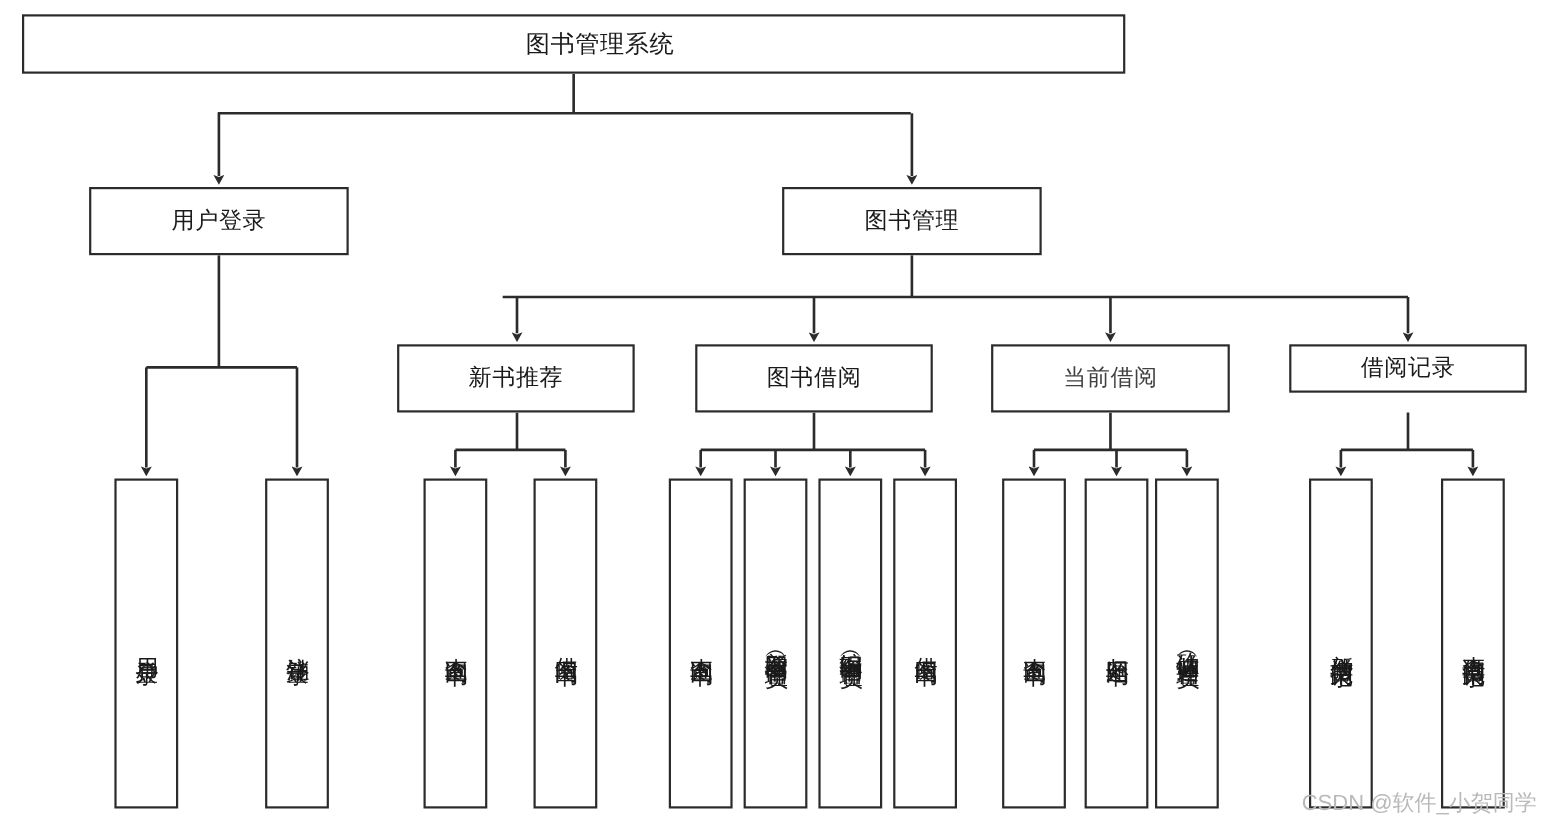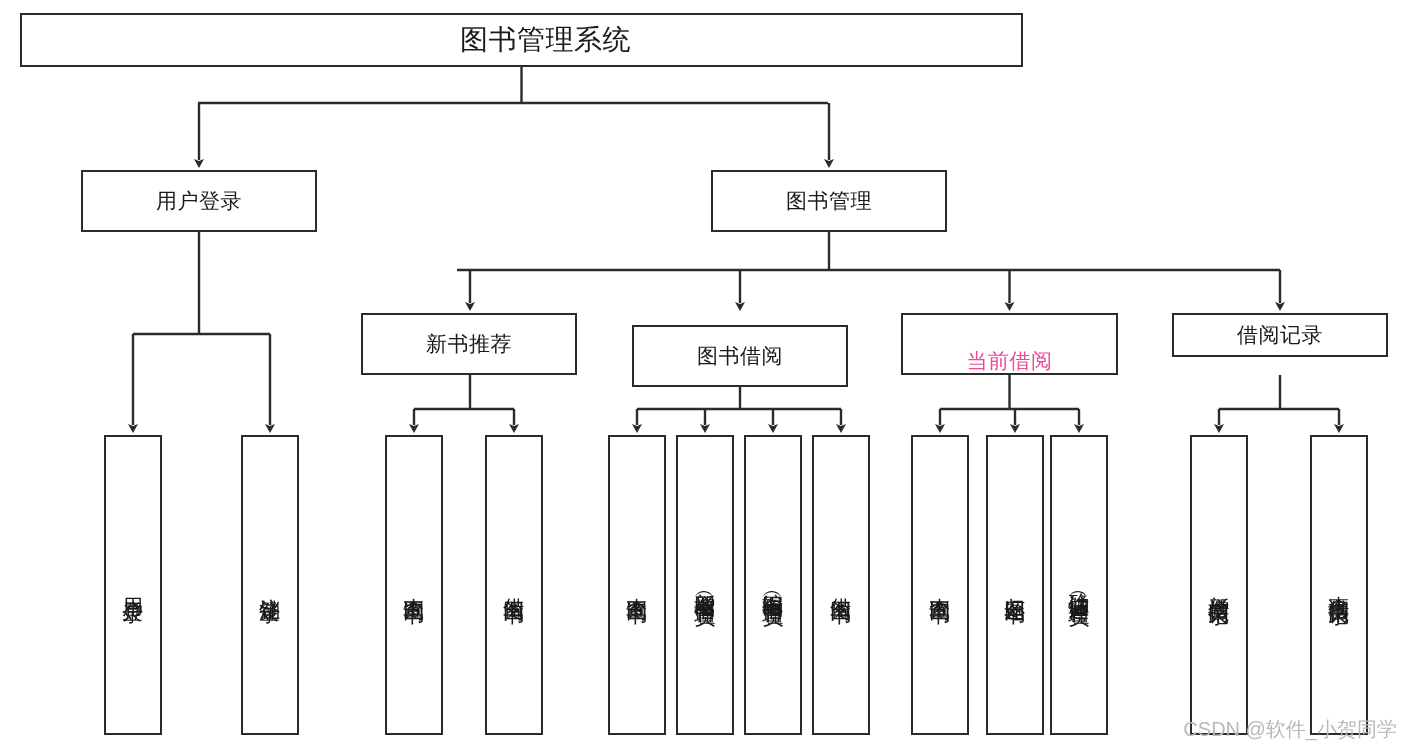--- a/index.html
+++ b/index.html
@@ -42,21 +42,21 @@
     text-align: center;
     line-height: 1.08;
     letter-spacing: 0.5px;
   }
   
   .node.horiz .node-label {
     font-size: 21px;
     white-space: nowrap;
   }
   .node.root .node-label {
-    font-size: 28px;
+    font-size: 22px;
     margin-left: 48px;
   }
   
   .node.vert {
     align-items: center;
     justify-content: center;
     padding: 6px 0;
   }
   .node.vert .node-label {
     writing-mode: vertical-rl;
@@ -131,24 +131,24 @@
       </div>
       <div class="node horiz" style="left: 81px; top: 170px; width: 236px; height: 62px; border-color: rgb(43, 43, 43); background: rgb(255, 255, 255); color: rgb(26, 26, 26);">
         <span class="node-label">用户登录</span>
       </div>
       <div class="node horiz" style="left: 711px; top: 170px; width: 236px; height: 62px; border-color: rgb(43, 43, 43); background: rgb(255, 255, 255); color: rgb(26, 26, 26); justify-content: center;">
         <span class="node-label">图书管理</span>
       </div>
       <div class="node horiz" style="left: 361px; top: 313px; width: 216px; height: 62px; border-color: rgb(43, 43, 43); background: rgb(255, 255, 255); color: rgb(26, 26, 26);">
         <span class="node-label">新书推荐</span>
       </div>
-      <div class="node horiz" style="left: 632px; top: 313px; width: 216px; height: 62px; border-color: rgb(43, 43, 43); background: rgb(255, 255, 255); color: rgb(26, 26, 26); margin-top: 12px;">
+      <div class="node horiz" style="left: 632px; top: 313px; width: 216px; height: 62px; border-color: rgb(43, 43, 43); background: rgb(255, 255, 255); color: rgb(26, 26, 26);">
         <span class="node-label">图书借阅</span>
       </div>
-      <div class="node horiz" style="left: 901px; top: 313px; width: 217px; height: 62px; border-color: rgb(43, 43, 43); background: rgb(255, 255, 255); color: #ec4899; align-items: flex-end;">
+      <div class="node horiz" style="left: 901px; top: 313px; width: 217px; height: 62px; border-color: rgb(43, 43, 43); background: rgb(255, 255, 255); color: #404040;">
         <span class="node-label">当前借阅</span>
       </div>
       <div class="node horiz" style="left: 1172px; top: 313px; width: 216px; height: 44px; border-color: rgb(43, 43, 43); background: rgb(255, 255, 255); color: rgb(26, 26, 26);">
         <span class="node-label">借阅记录</span>
       </div>
       <div class="node vert" style="left: 104px; top: 435px; width: 58px; height: 300px; border-color: rgb(43, 43, 43); background: rgb(255, 255, 255); color: rgb(26, 26, 26);">
         <span class="node-label">用户登录</span>
       </div>
       <div class="node vert" style="left: 241px; top: 435px; width: 58px; height: 300px; border-color: rgb(43, 43, 43); background: rgb(255, 255, 255); color: rgb(26, 26, 26);">
         <span class="node-label">注销登录</span>

